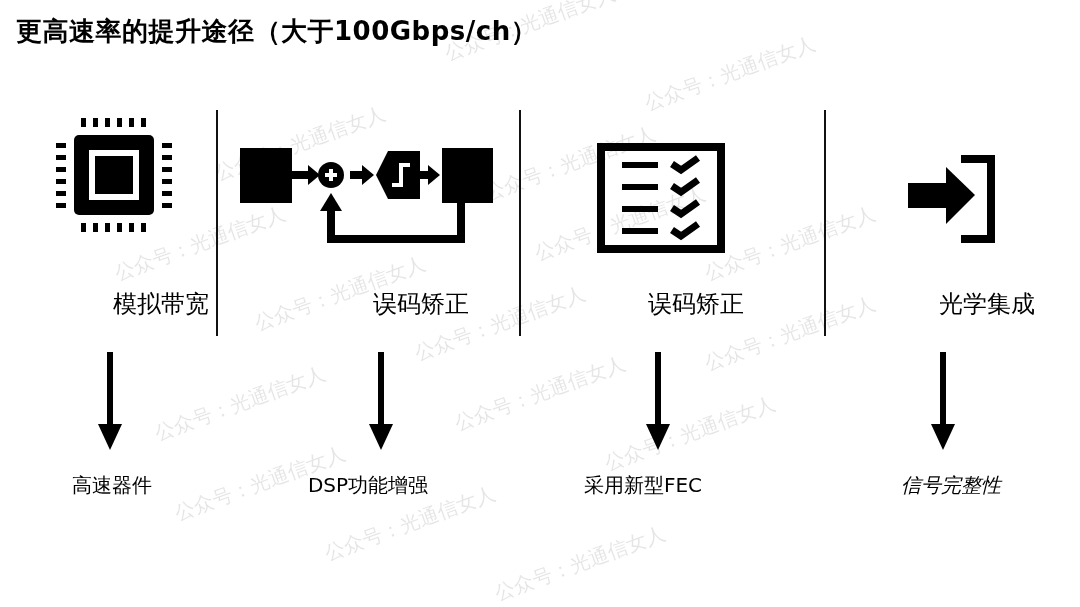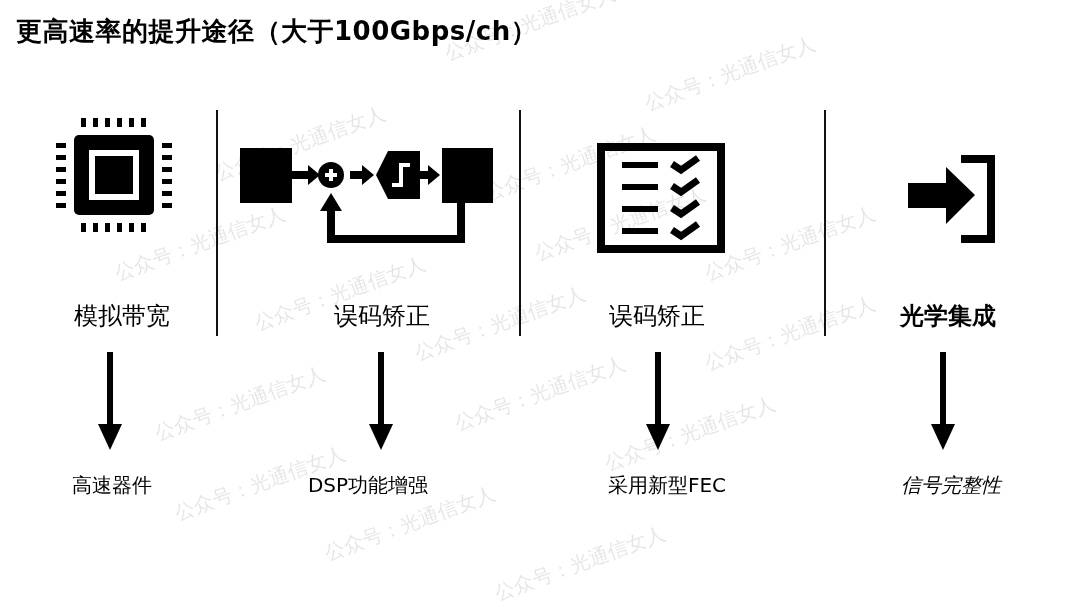--- a/index.html
+++ b/index.html
@@ -2,21 +2,21 @@
 <html><head>
 <meta charset="utf-8">
 <style>
   html, body { margin:0; padding:0; background:#ffffff; }
   body { width:1080px; height:607px; position:relative; overflow:hidden;
          font-family:"DejaVu Sans","Liberation Sans",sans-serif; color:#000; }
   .title { position:absolute; left:16px; top:14px; font-size:26px; font-weight:bold;
            letter-spacing:0.5px; white-space:nowrap; }
   .sep { position:absolute; top:110px; width:2px; height:226px; background:#111; }
   .icon { position:absolute; }
-  .label { position:absolute; font-size:24px; white-space:nowrap; transform:translateX(-50%); top:300px; }
+  .label { position:absolute; font-size:24px; white-space:nowrap; transform:translateX(-50%); top:288px;margin-left:39px; }
   .arrow { position:absolute; top:352px; width:30px; height:100px; transform:translateX(-50%); }
   .result { position:absolute; font-size:20px; white-space:nowrap; transform:translateX(-50%); top:472px; }
   .wm { position:absolute; font-size:20px; color:rgba(0,0,0,0.10); transform:rotate(-20deg);
         white-space:nowrap; pointer-events:none; }
 </style>
 </head>
 <body>
 
 <div class="wm" style="left:440px;top:10px;">公众号：光通信女人</div>
 <div class="wm" style="left:640px;top:60px;">公众号：光通信女人</div>
@@ -121,35 +121,35 @@
     <polygon points="41,14 70,42 41,71"></polygon>
     <rect x="56" y="2" width="34" height="8"></rect>
     <rect x="82" y="2" width="8" height="88"></rect>
     <rect x="56" y="82" width="34" height="8"></rect>
   </g>
 </svg>
 
 <div class="label" style="left:122px;">模拟带宽</div>
 <div class="label" style="left:382px;">误码矫正</div>
 <div class="label" style="left:657px;text-align:center;">误码矫正</div>
-<div class="label" style="left:948px;font-weight:bold;">光学集成</div>
+<div class="label" style="left:948px;">光学集成</div>
 
 <svg class="arrow" style="left:110px;" viewBox="0 0 30 100">
     <rect x="12" y="0" width="6" height="76" fill="#000"></rect>
     <polygon points="3,72 27,72 15,98" fill="#000"></polygon>
   </svg>
 <svg class="arrow" style="left:381px;" viewBox="0 0 30 100">
     <rect x="12" y="0" width="6" height="76" fill="#000"></rect>
     <polygon points="3,72 27,72 15,98" fill="#000"></polygon>
   </svg>
 <svg class="arrow" style="left:658px;" viewBox="0 0 30 100">
     <rect x="12" y="0" width="6" height="76" fill="#000"></rect>
     <polygon points="3,72 27,72 15,98" fill="#000"></polygon>
   </svg>
 <svg class="arrow" style="left:943px;" viewBox="0 0 30 100">
     <rect x="12" y="0" width="6" height="76" fill="#000"></rect>
     <polygon points="3,72 27,72 15,98" fill="#000"></polygon>
   </svg>
 
 <div class="result" style="left:112px;">高速器件</div>
 <div class="result" style="left:368px;">DSP功能增强</div>
-<div class="result" style="left:667px;">采用新型FEC</div>
+<div class="result" style="left:643px;">采用新型FEC</div>
 <div class="result" style="left:951px;font-style:italic;">信号完整性</div>
 
 </body></html>

